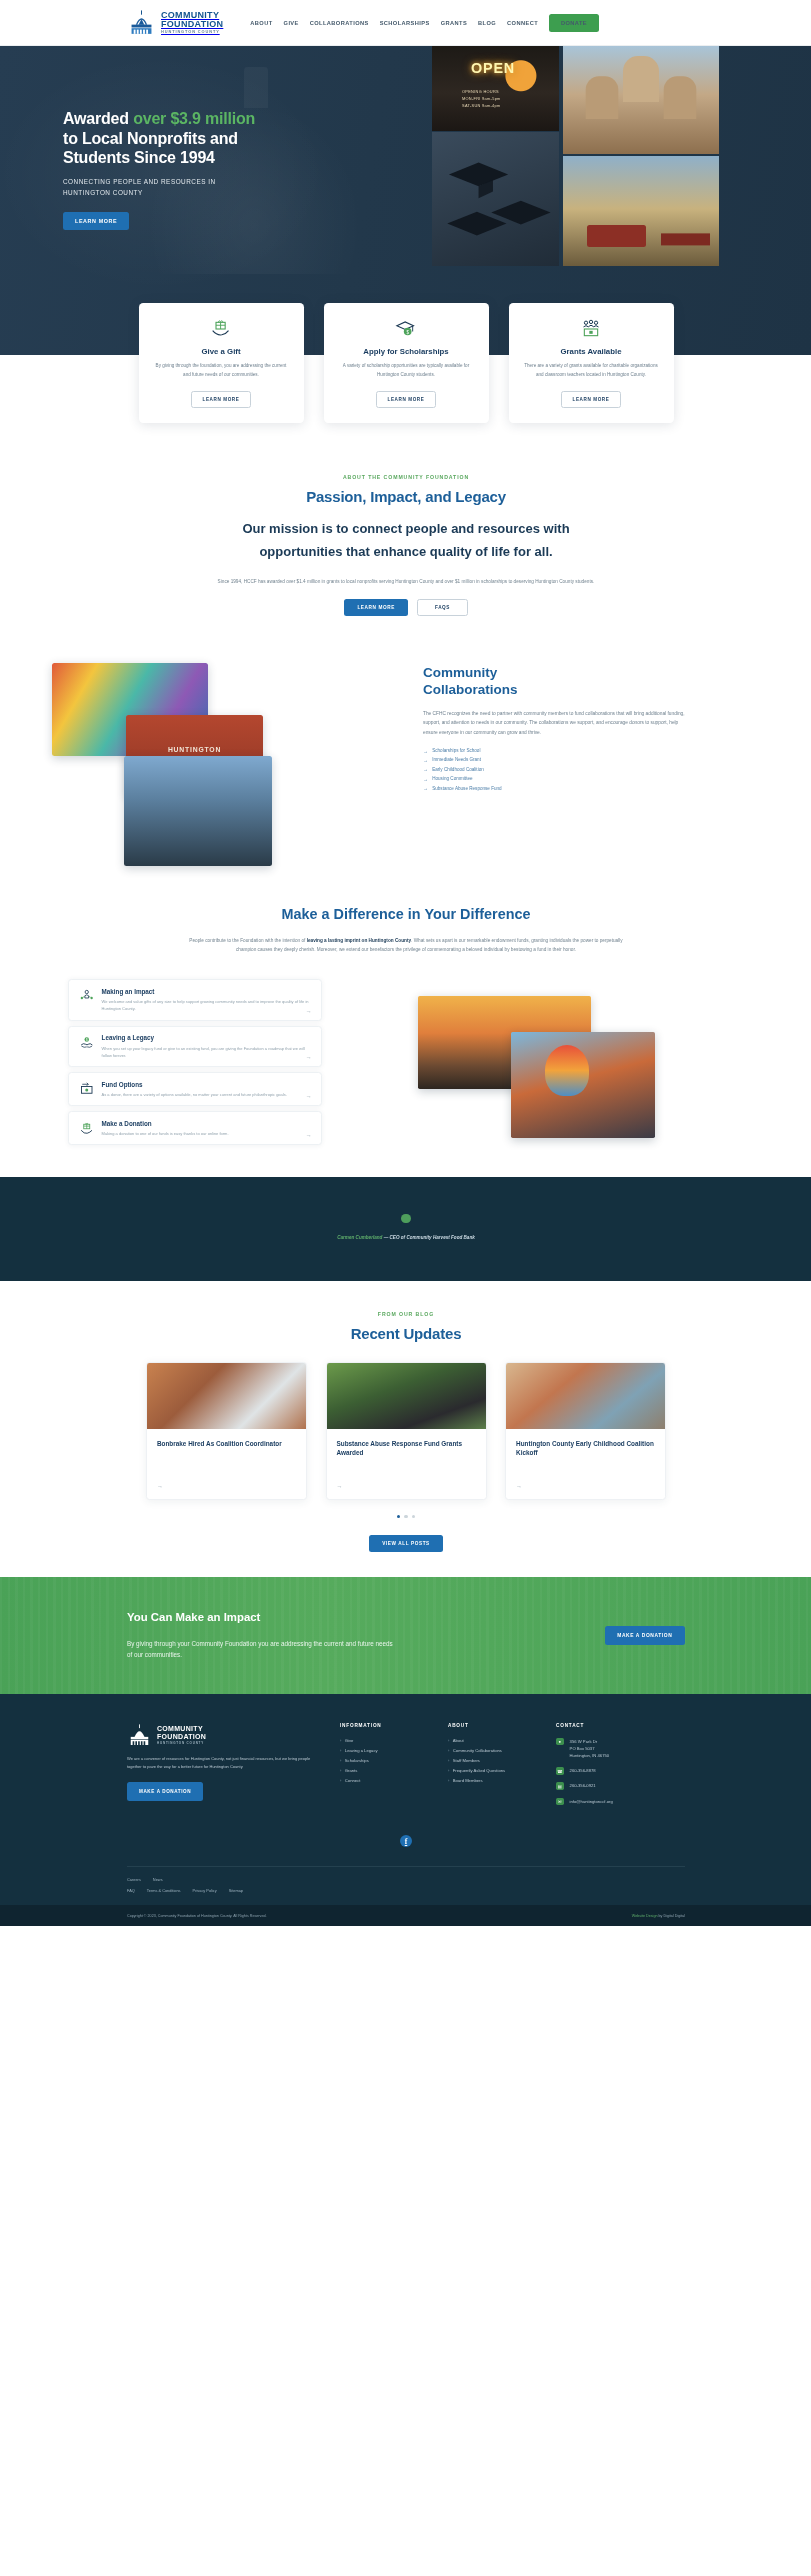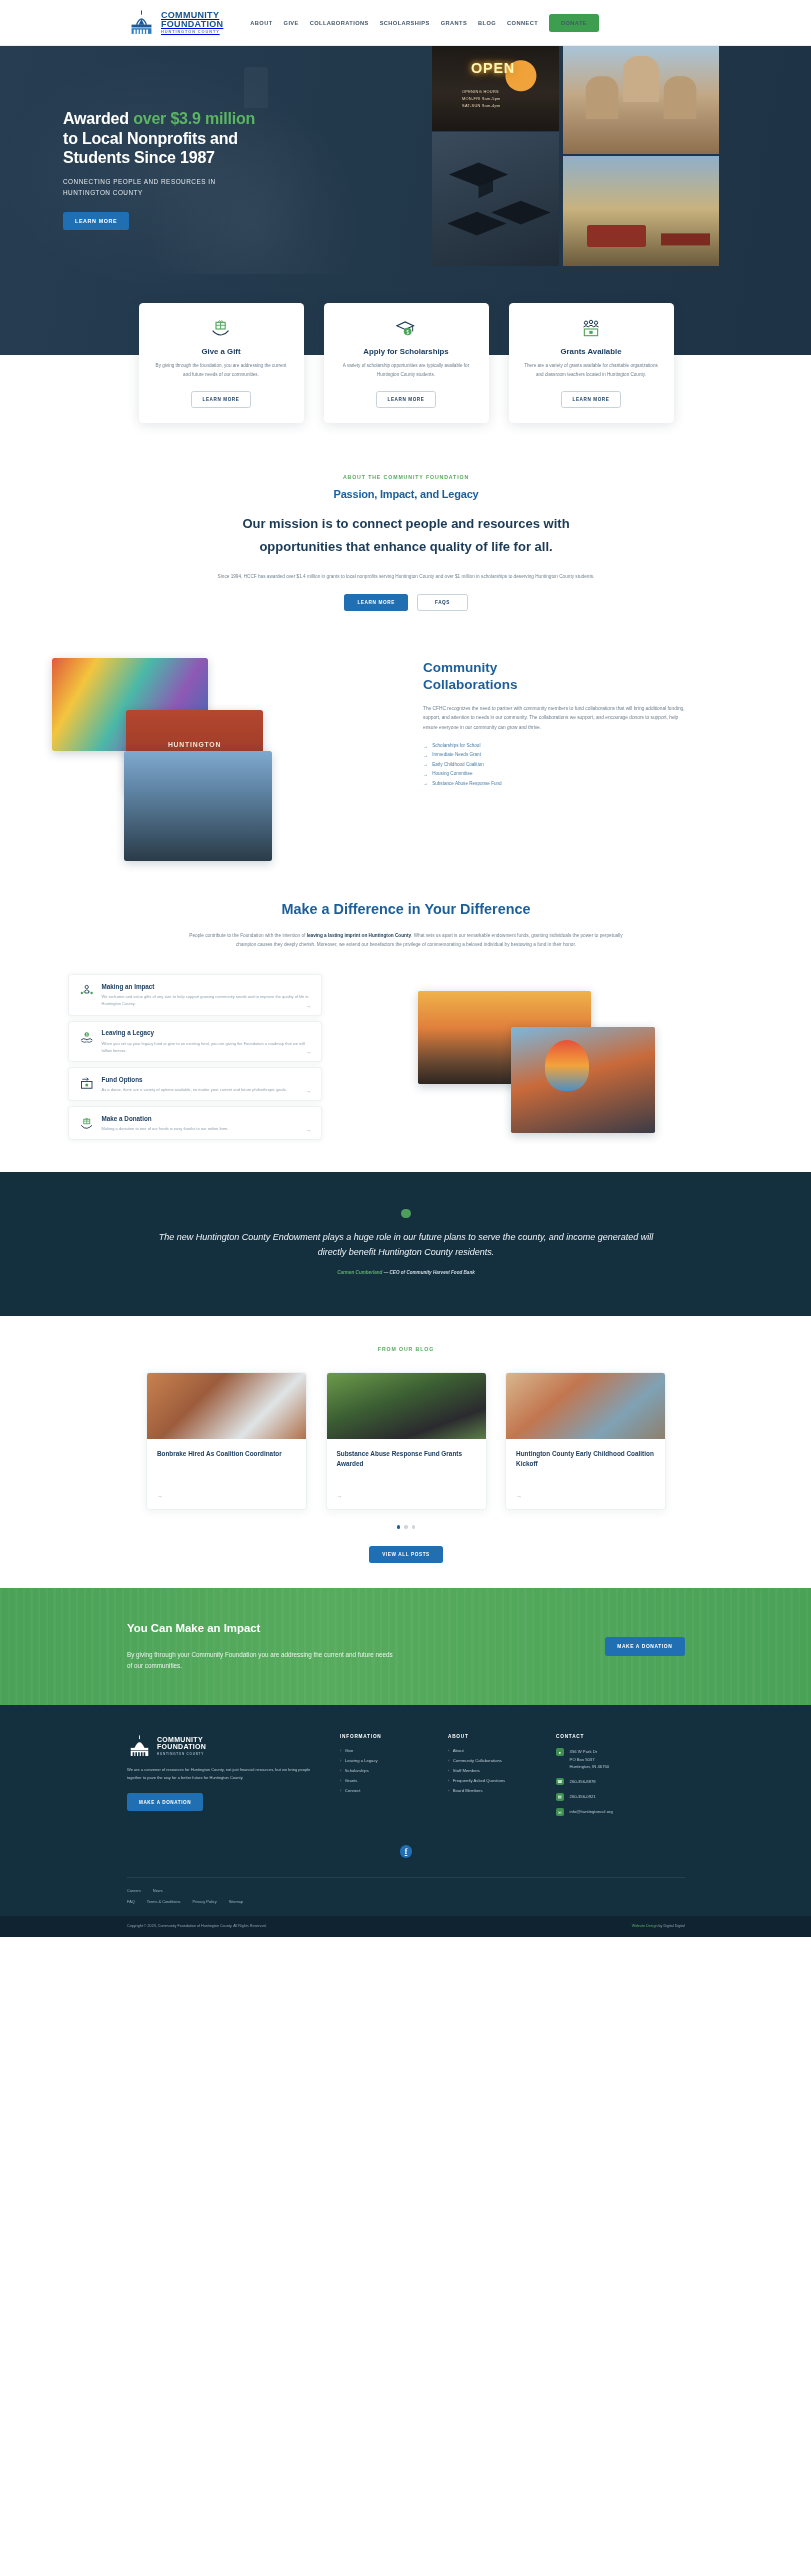--- a/index.html
+++ b/index.html
@@ -130,21 +130,21 @@
     padding: 5px 11px; font-size: 4.6px; font-weight: bold; letter-spacing: 0.6px;
     color: #173a5e; text-transform: uppercase; text-decoration: none;
   }
 
   
   .about { text-align: center; padding: 34px 0 24px; }
   .eyebrow {
     font-size: 5.2px; font-weight: bold; letter-spacing: 0.9px; color: #5aa85f;
     text-transform: uppercase; margin-bottom: 7.6px;
   }
-  .sec-title { font-size: 11px; font-weight: bold; color: #1d5f99; letter-spacing: -0.2px; }
+  .sec-title { font-size: 15px; font-weight: bold; color: #1d5f99; letter-spacing: -0.2px; }
   .mission {
     margin: 13.5px auto 0; width: 385px; font-size: 13px; line-height: 1.75;
     font-weight: bold; color: #1b3a56;
   }
   .about-body {
     margin: 13.5px auto 0; width: 427px; font-size: 4.7px; line-height: 2.1; color: #72838f;
   }
   .btn-row { margin-top: 12px; display: flex; justify-content: center; gap: 8.5px; }
   .btn-solid {
     background: #1f6fb2; color: #fff; font-size: 4.7px; font-weight: bold;
@@ -394,21 +394,21 @@
             <path d="M55 64 L55 78 L72 70 L72 56 Z" opacity=".85"></path>
             <path d="M70 95 L105 81 L140 95 L105 109 Z"></path>
             <path d="M18 108 L53 94 L88 108 L53 122 Z"></path>
           </g>
         </svg>
       </div>
       <div class="ph ph-farm"></div>
     </div>
 
     <div class="hero-copy">
-      <h1 class="hero-h1"><span>Awarded </span><span class="hl">over $3.9 million</span><span> to Local Nonprofits and Students Since 1987</span></h1>
+      <h1 class="hero-h1"><span>Awarded </span><span class="hl">over $3.9 million</span><span> to Local Nonprofits and Students Since 1994</span></h1>
       <div class="hero-sub">CONNECTING PEOPLE AND RESOURCES IN HUNTINGTON COUNTY</div>
       <a class="hero-btn" href="#">LEARN MORE</a>
     </div>
   </div>
 
   <div class="cards-strip">
     <div class="card">
       <div class="card-icon">
         <svg width="22" height="20" viewBox="0 0 26 24">
           <rect x="7" y="4" width="11" height="8" fill="none" stroke="#4da35a" stroke-width="1.3"></rect>
@@ -576,26 +576,26 @@
 
       <div class="diff-imgs">
         <div class="di di1"></div>
         <div class="di di2"></div>
       </div>
     </div>
   </div>
 
   <div class="quote">
     <div class="quote-ic"></div>
-    <blockquote>The new Huntington County Endowment plays a huge role in our future plans to serve the county, and income generated will directly benefit Huntington County residents.</blockquote>
     <div class="attrib"><span class="nm">Carmen Cumberland</span><span class="role"> — CEO of Community Harvest Food Bank</span></div>
   </div>
 
   <div class="blog">
     <div class="eyebrow">FROM OUR BLOG</div>
+    <div class="sec-title">Recent Updates</div>
     <div class="blog-grid">
 
       <div class="post">
         <div class="post-img p1"></div>
         <div class="post-body">
           <h4>Bonbrake Hired As Coalition Coordinator</h4>
         </div>
         <div class="post-arr">→</div>
       </div>
 

